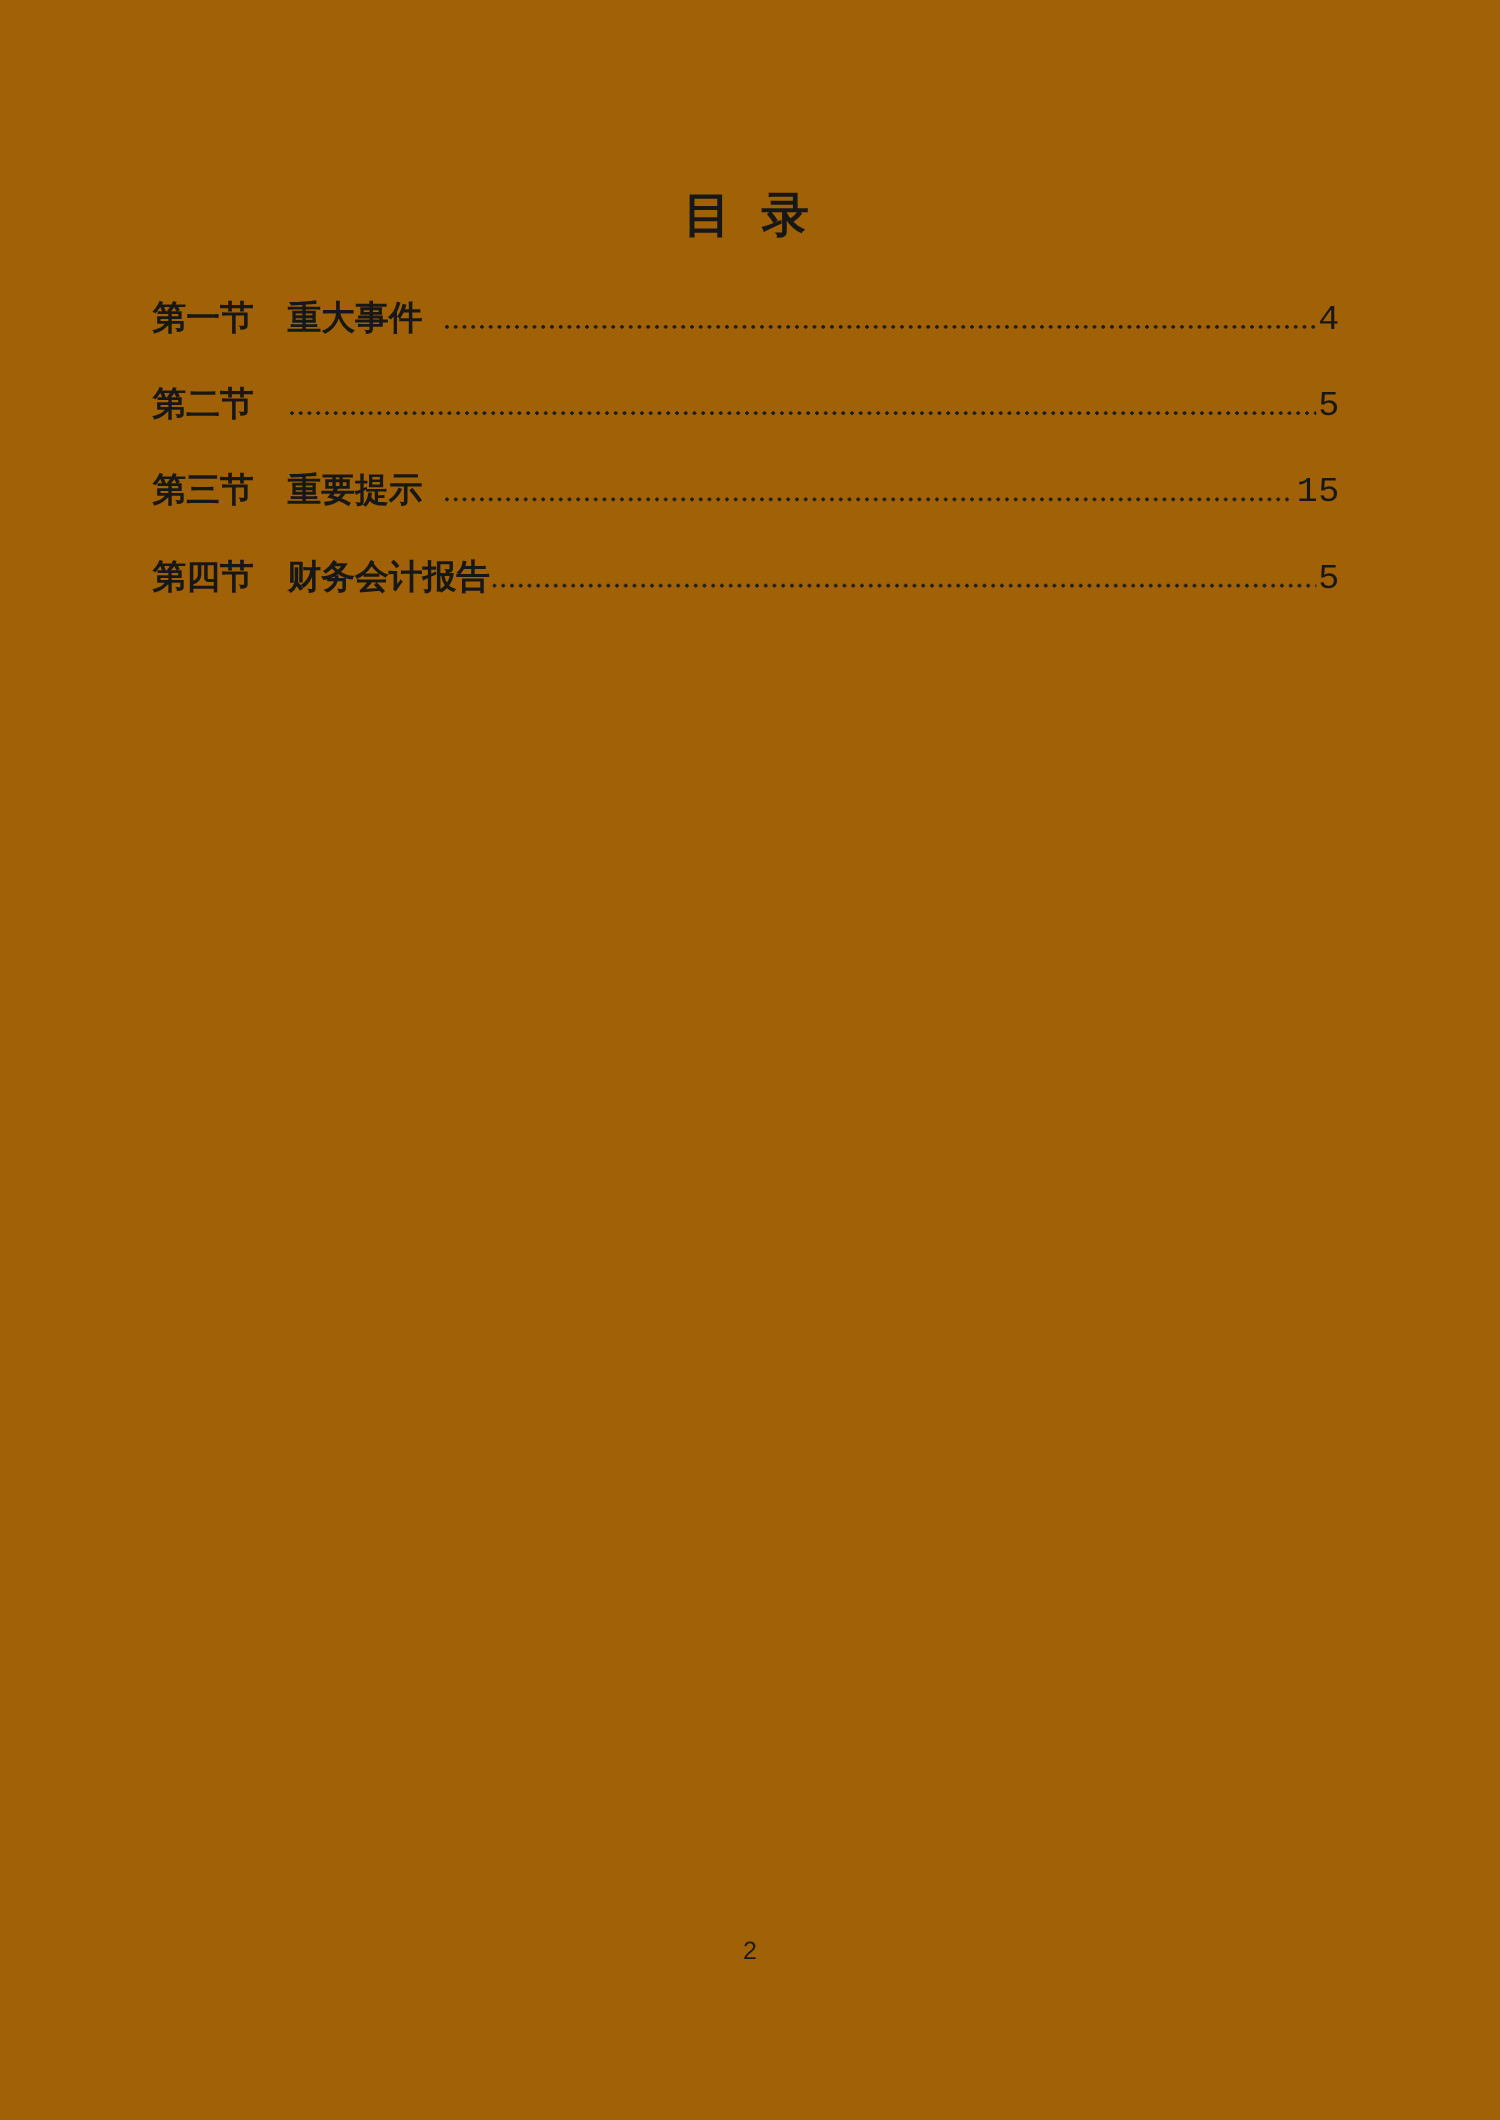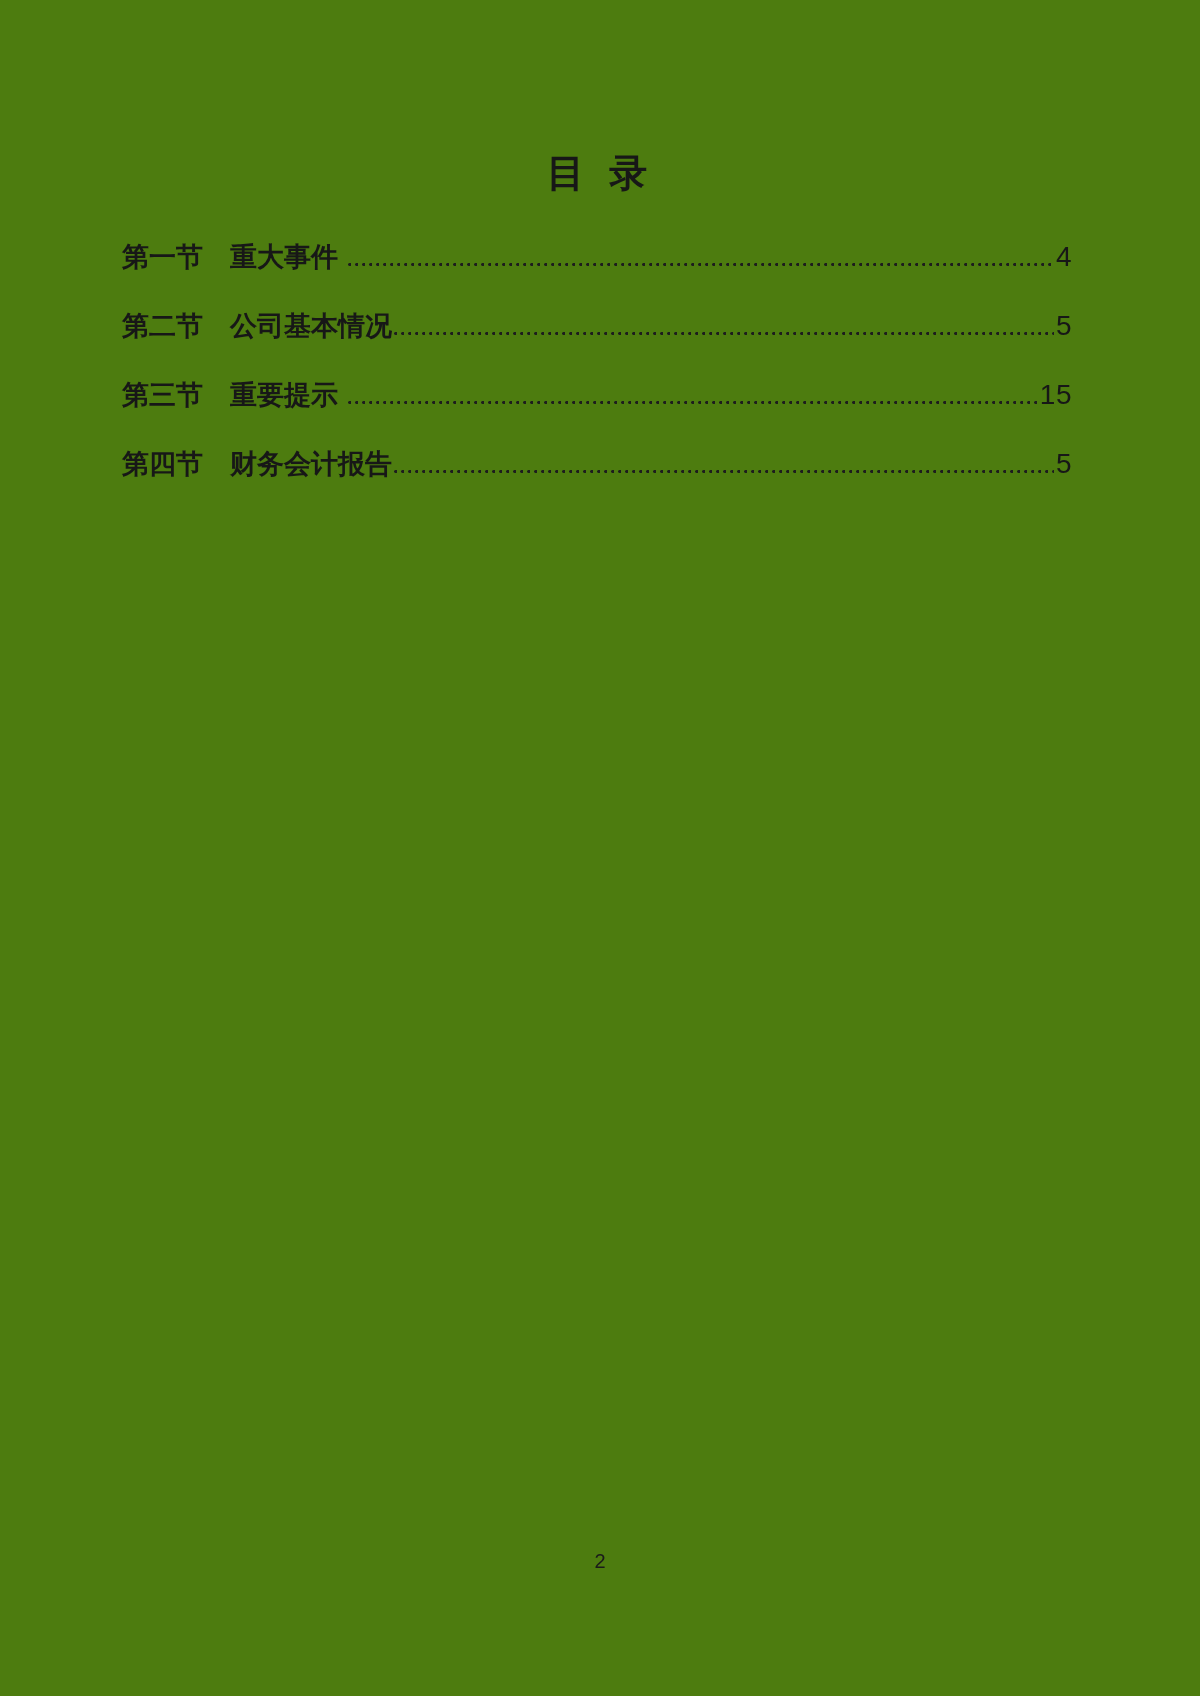--- a/index.html
+++ b/index.html
@@ -4,38 +4,39 @@
 <style>
   html, body {
     margin: 0;
     padding: 0;
     background: #ffffff;
   }
   .page {
     position: relative;
     width: 1200px;
     height: 1696px;
-    background: #4d7c0f;
+    background: #a16207;
     box-sizing: border-box;
     padding: 152px 128px 0 122px;
     font-family: "Liberation Sans", "DejaVu Sans", sans-serif;
     color: #1a1a1a;
     overflow: hidden;
   }
   .doc-title {
     margin: 0;
     font-size: 38px;
     line-height: 42px;
     font-weight: bold;
     text-align: center;
     word-spacing: 14px;
     color: #171717;
   }
   .toc {
     margin-top: 28px;
+    font-family: Liberation Mono, monospace;
   }
   .toc-row {
     display: flex;
     align-items: baseline;
     height: 69px;
     line-height: 69px;
     font-size: 27px;
     font-weight: bold;
     color: #171717;
   }
@@ -84,21 +85,20 @@
 
     <div class="toc-row">
       <span class="sec">第一节</span>
       <span class="ttl">重大事件 </span>
       <span class="leader"></span>
       <span class="pg">4</span>
     </div>
 
     <div class="toc-row">
       <span class="sec">第二节</span>
-      <span class="ttl">公司基本情况</span>
       <span class="leader"></span>
       <span class="pg">5</span>
     </div>
 
     <div class="toc-row">
       <span class="sec">第三节</span>
       <span class="ttl">重要提示 </span>
       <span class="leader"></span>
       <span class="pg">15</span>
     </div>

